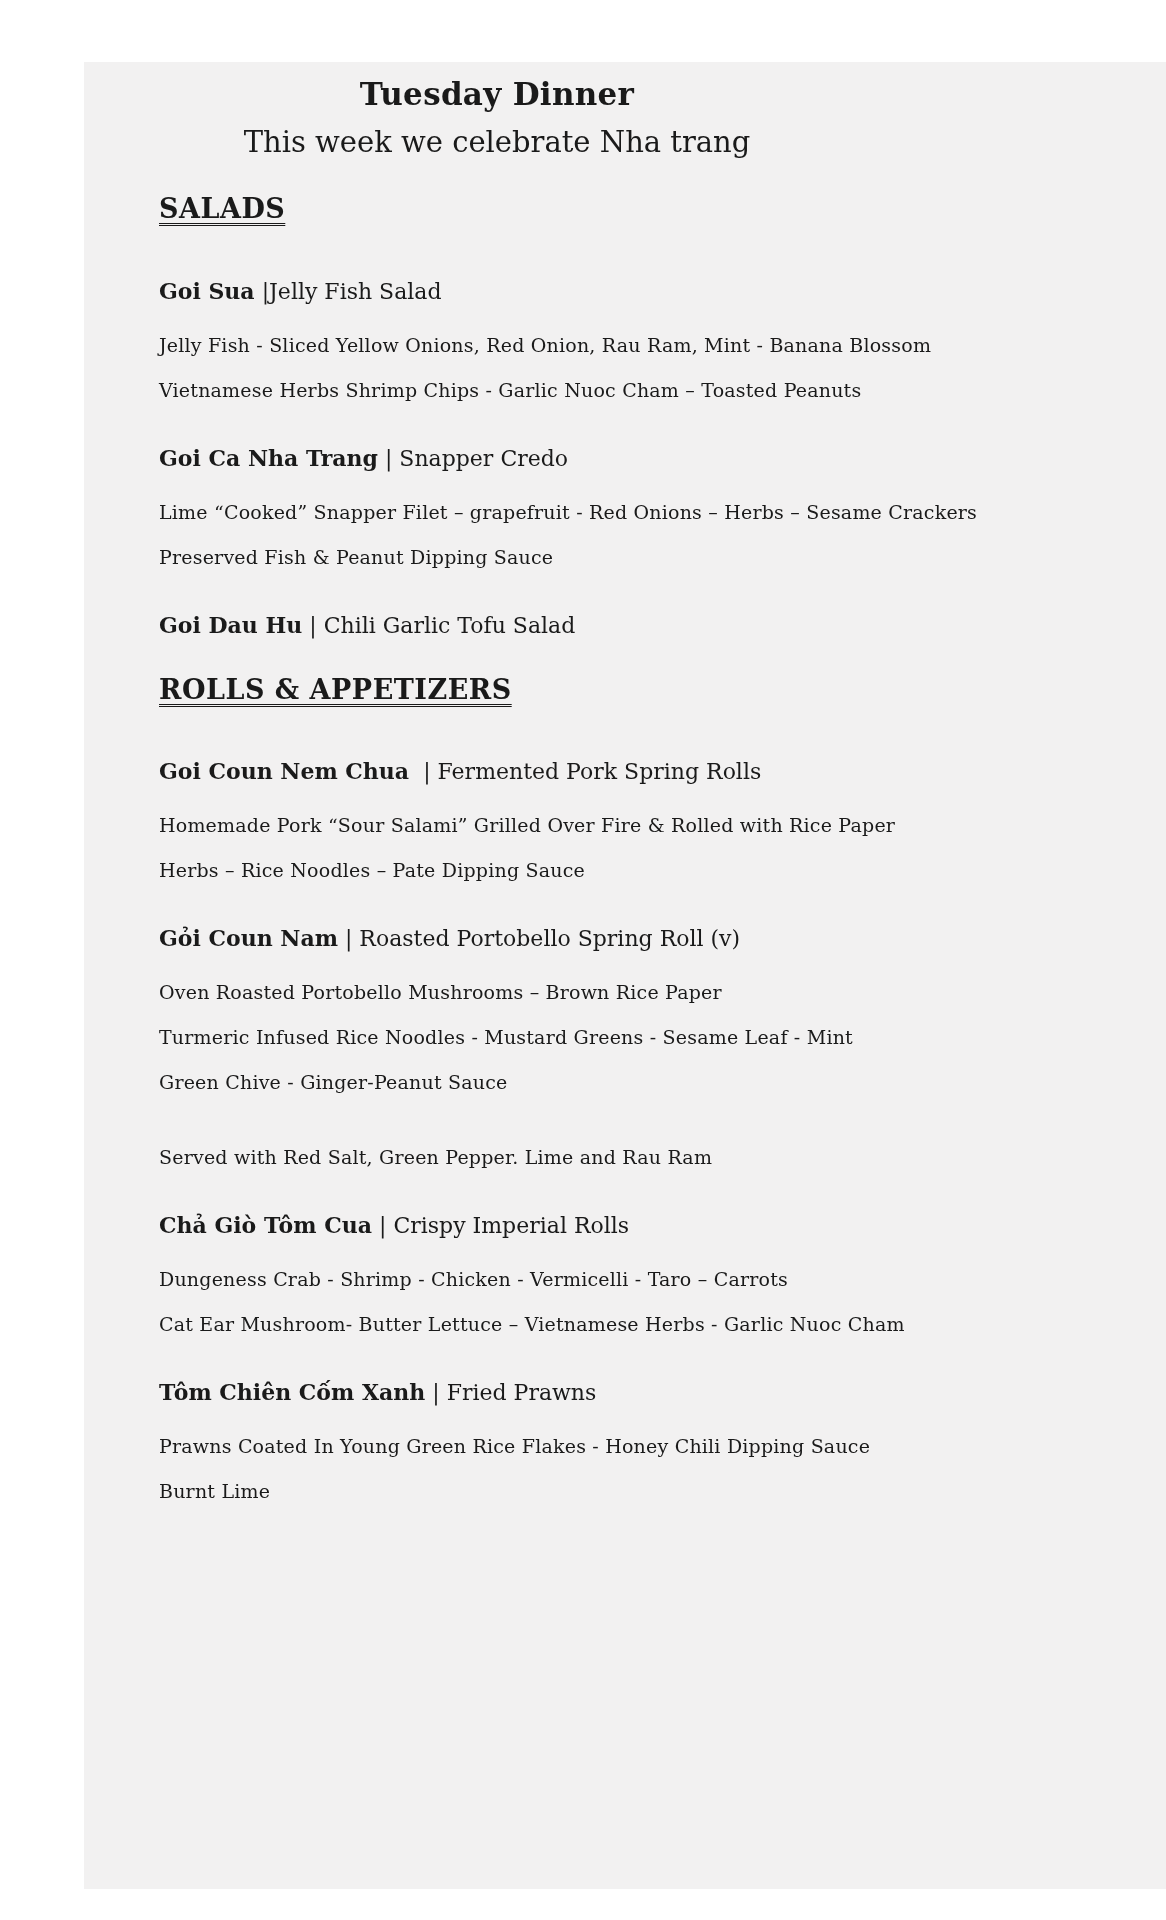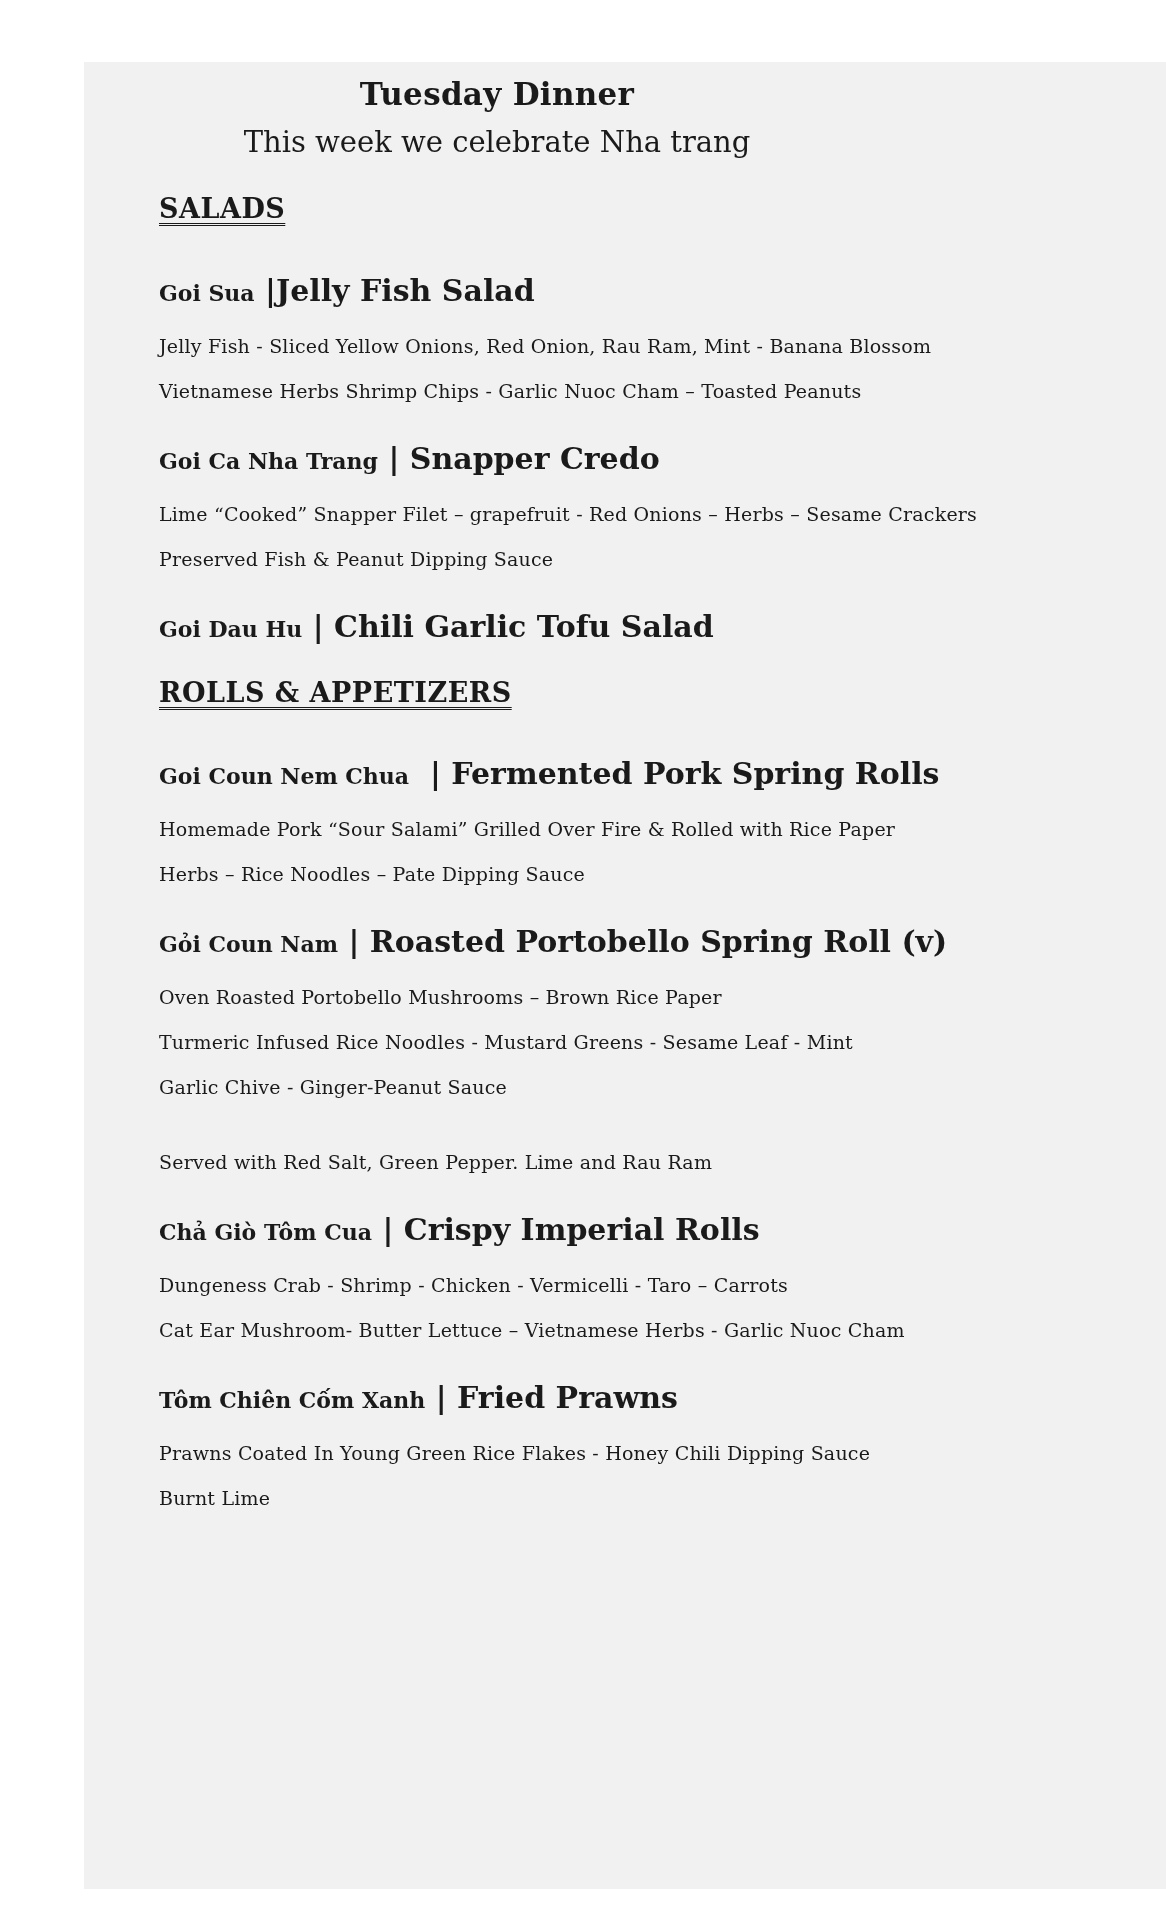--- a/index.html
+++ b/index.html
@@ -61,22 +61,22 @@
     display: flex;
     align-items: baseline;
     line-height: 30px;
   }
   .item-name {
     font-size: 22px;
     font-weight: 700;
     white-space: pre-wrap;
   }
   .item-subname {
-    font-size: 30px;
-    font-weight: 700;
+    font-size: 22px;
+    font-weight: 400;
     white-space: pre-wrap;
   }
   .item-price {
     margin-left: auto;
     font-size: 22px;
     font-weight: 700;
     padding-left: 12px;
     white-space: nowrap;
   }
   .item-desc {
@@ -151,21 +151,21 @@
 
   <div class="item">
     <div class="item-row">
       <span class="item-name">Gỏi Coun Nam</span>
               <span class="item-subname"> | Roasted Portobello Spring Roll (v)</span>
       <span class="item-price">15.00</span>
     </div>
     <div class="item-desc">
               <div class="desc-line">Oven Roasted Portobello Mushrooms – Brown Rice Paper</div>
               <div class="desc-line">Turmeric Infused Rice Noodles - Mustard Greens - Sesame Leaf - Mint</div>
-              <div class="desc-line">Garlic Chive - Ginger-Peanut Sauce</div>
+              <div class="desc-line">Green Chive - Ginger-Peanut Sauce</div>
             </div>
   </div>
 
   <div class="item">
     <div class="item-desc">
               <div class="desc-line">Served with Red Salt, Green Pepper. Lime and Rau Ram</div>
             </div>
   </div>
 
   <div class="item">

